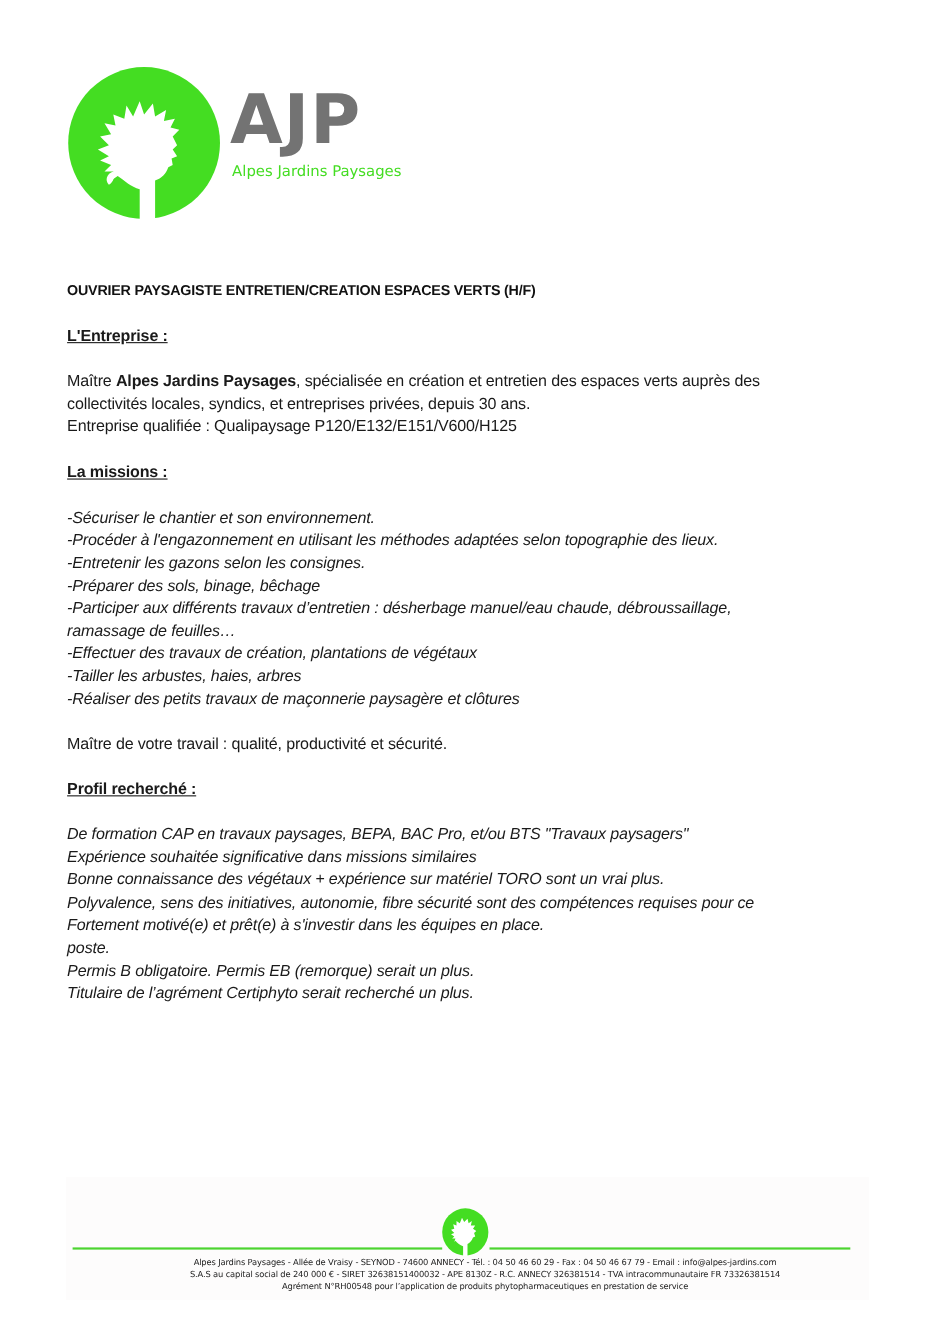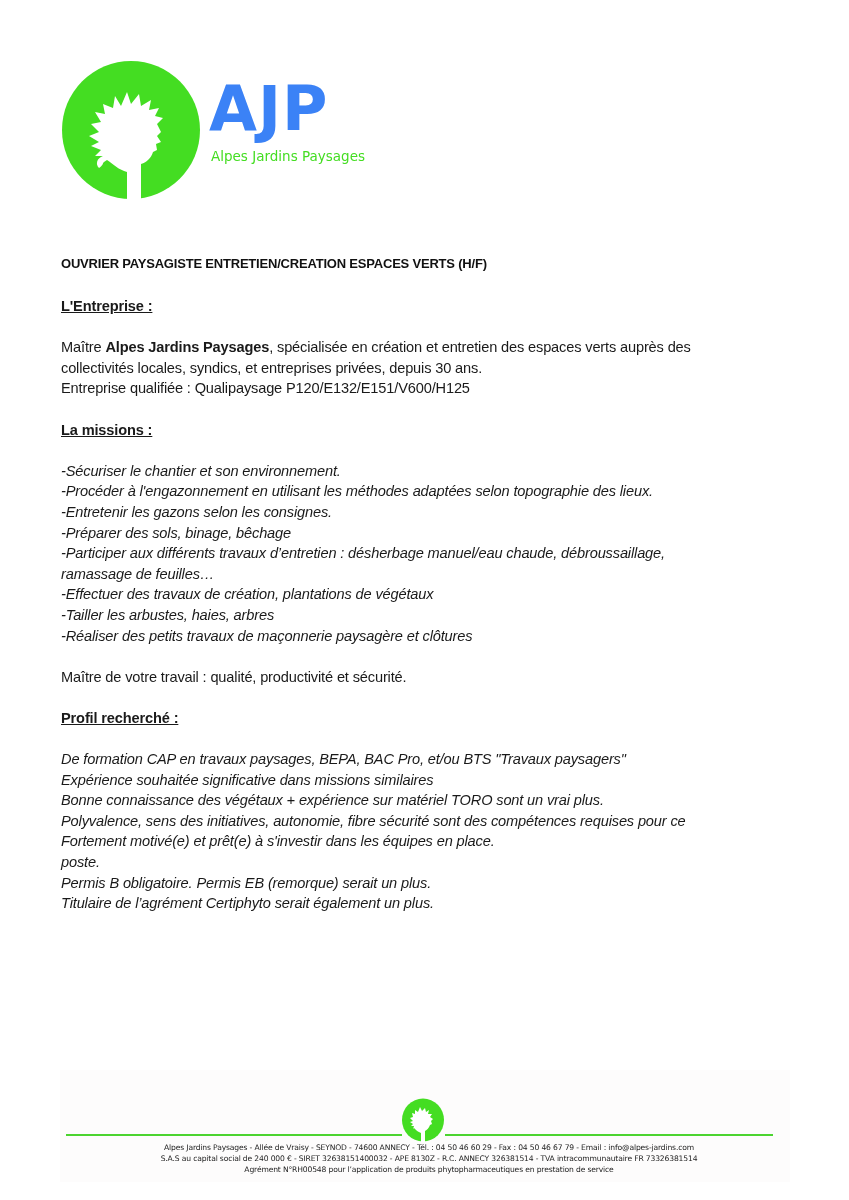--- a/index.html
+++ b/index.html
@@ -32,21 +32,21 @@
   }
   .logo-acronym {
     position: absolute;
     left: 148px;
     top: 18px;
     font-family: "DejaVu Sans", sans-serif;
     font-weight: bold;
     font-size: 62px;
     line-height: 62px;
     letter-spacing: 1px;
-    color: #3b82f6;
+    color: #737373;
   }
   .logo-name {
     position: absolute;
     left: 150px;
     top: 88px;
     font-family: "DejaVu Sans", sans-serif;
     font-size: 13.5px;
     line-height: 16px;
     color: #44dd22;
     white-space: nowrap;
@@ -102,21 +102,21 @@
   .footer-rule.right { left: 385px; width: 328px; }
   .footer-mark {
     position: absolute;
     left: 341px;
     top: 28px;
     width: 44px;
     height: 44px;
   }
   .footer-text {
     position: absolute;
-    left: 4px;
+    left: 16px;
     top: 72px;
     width: 730px;
     text-align: center;
     font-family: "DejaVu Sans", sans-serif;
     font-size: 7.6px;
     line-height: 11px;
     color: #222;
     white-space: nowrap;
     letter-spacing: -0.15px;
   }
@@ -175,21 +175,21 @@
     <p class="section-heading">Profil recherché :</p>
     <div class="gap-line"></div>
     <ul class="list">
       <li>De formation CAP en travaux paysages, BEPA, BAC Pro, et/ou BTS "Travaux paysagers"</li>
       <li>Expérience souhaitée significative dans missions similaires</li>
       <li>Bonne connaissance des végétaux + expérience sur matériel TORO sont un vrai plus.</li>
       <li>Polyvalence, sens des initiatives, autonomie, fibre sécurité sont des compétences requises pour ce</li>
       <li>Fortement motivé(e) et prêt(e) à s'investir dans les équipes en place.</li>
       <li>poste.</li>
       <li>Permis B obligatoire. Permis EB (remorque) serait un plus.</li>
-      <li>Titulaire de l’agrément Certiphyto serait également un plus.</li>
+      <li>Titulaire de l’agrément Certiphyto serait recherché un plus.</li>
     </ul>
   </div>
 </div>
 
 <div class="footer">
   <div class="footer-rule left"></div>
   <div class="footer-rule right"></div>
   <svg class="footer-mark" viewBox="0 0 44 44">
     <ellipse cx="22" cy="22" rx="21" ry="21.5" fill="#44dd22"></ellipse>
     <path fill="#ffffff" d="

